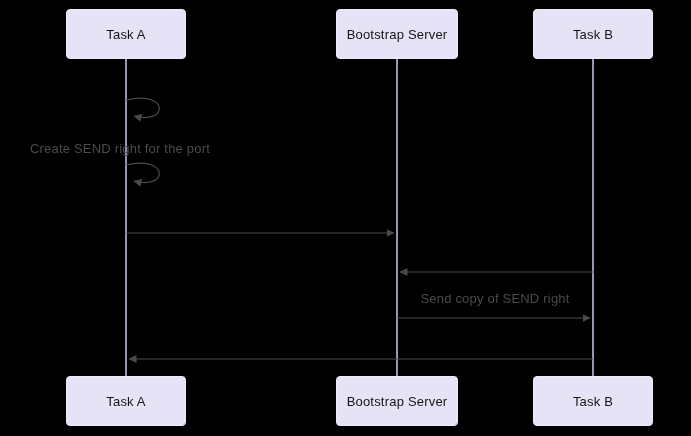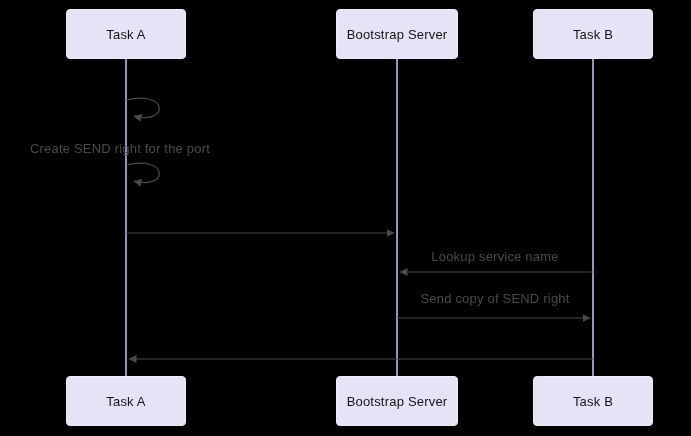--- a/index.html
+++ b/index.html
@@ -63,16 +63,15 @@
     <span>Task A</span>
   </div>
   <div class="actor a-bot pos-b">
     <span>Bootstrap Server</span>
   </div>
   <div class="actor a-bot pos-c">
     <span>Task B</span>
   </div>
 
   <div class="msg" style="left:120px;top:141px;">Create SEND right for the port</div>
-  <div class="msg" style="left:495px;top:249px;">Lookup service name</div>
   <div class="msg" style="left:495px;top:291px;">Send copy of SEND right</div>
 
 </div>
 
 </body></html>

